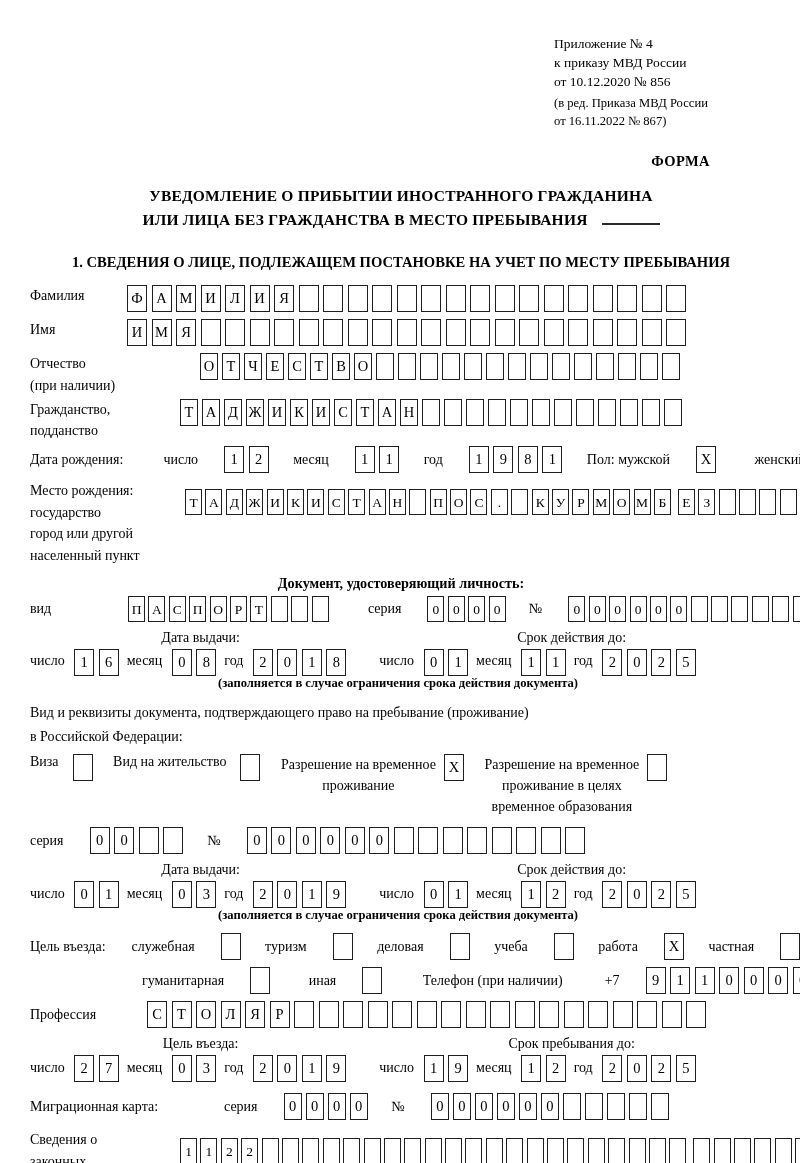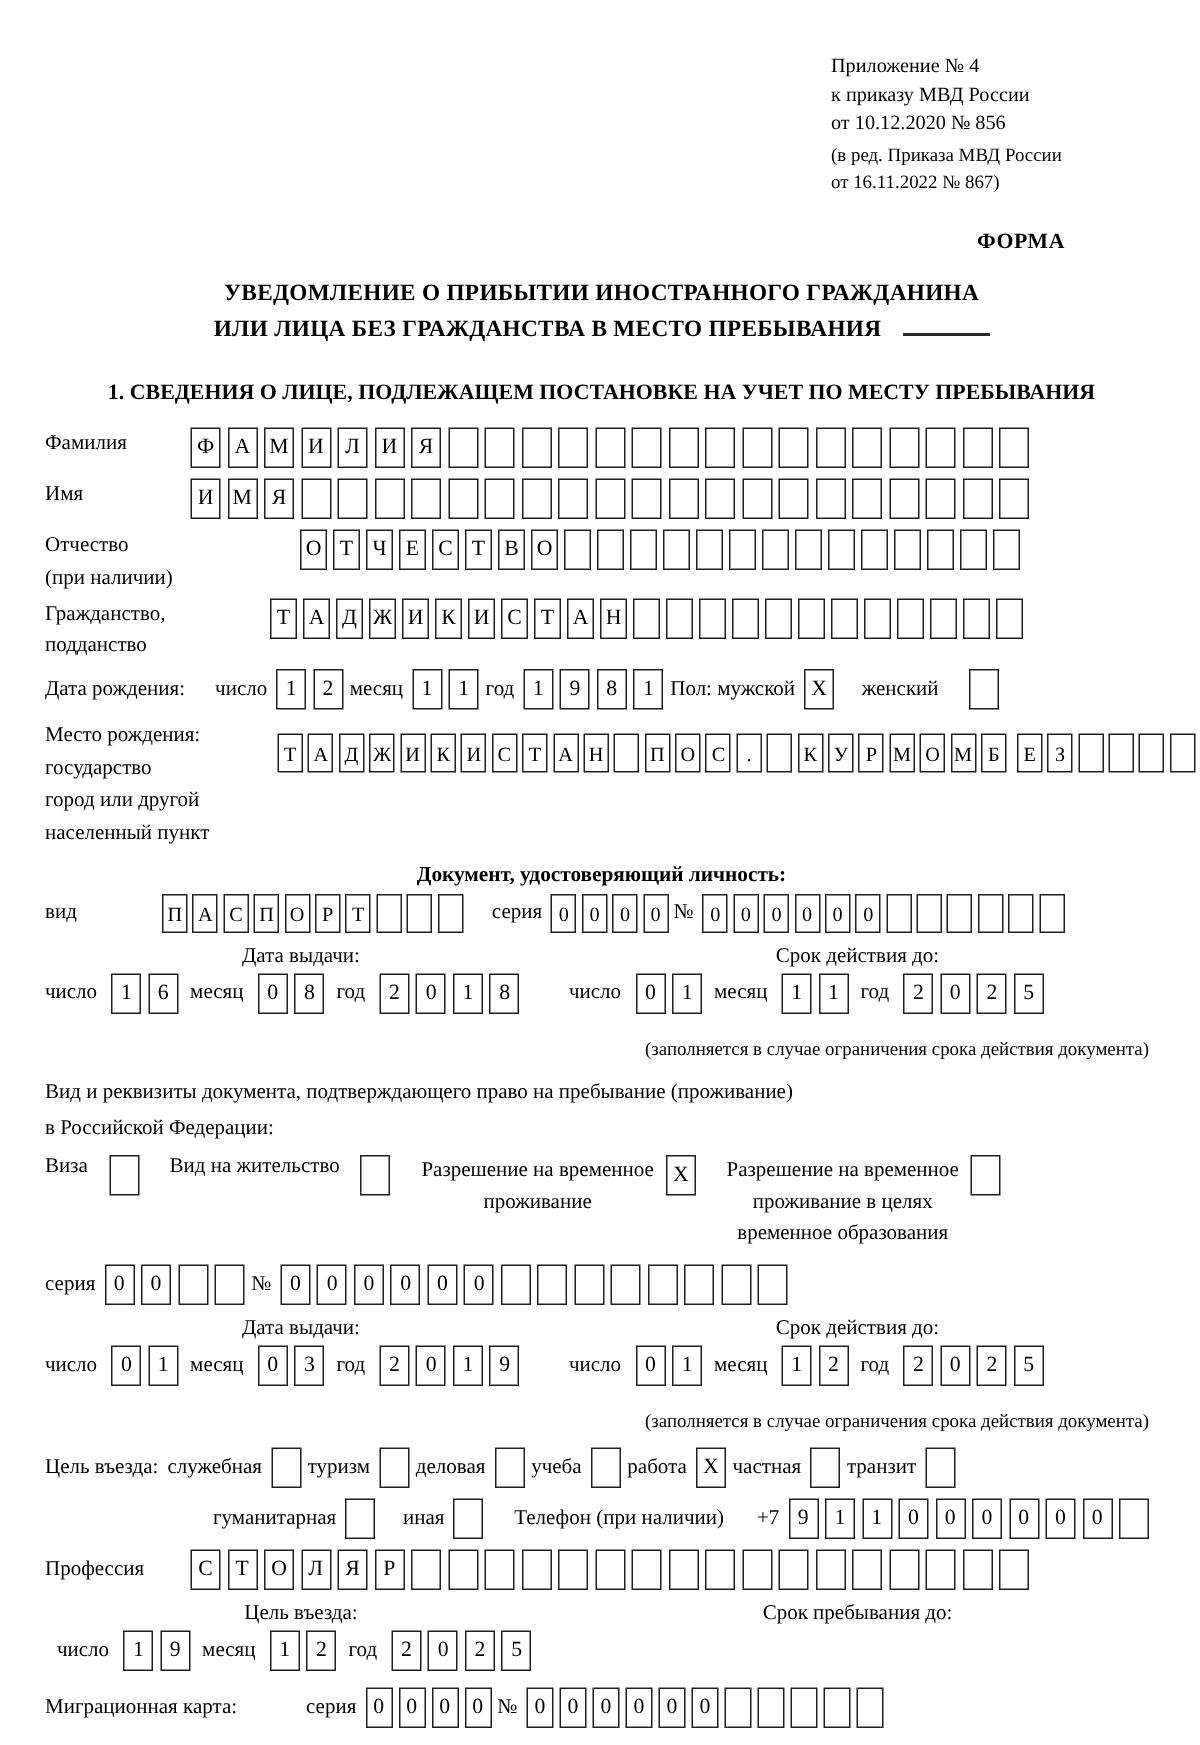--- a/index.html
+++ b/index.html
@@ -13,21 +13,21 @@
   
   .appendix { margin-left:524px; font-size:13.5px; line-height:1.42; }
   .appendix .rev { margin-top:4px; font-size:12.6px; }
   .forma { margin-top:22px; margin-right:62px; text-align:right; font-weight:bold; font-size:14.5px; letter-spacing:.4px; }
   .title { margin-top:14px; text-align:center; font-weight:bold; font-size:15.5px; line-height:1.55; letter-spacing:.2px; }
   .blankline { display:inline-block; width:58px; border-bottom:2px solid #2a2a2a; height:14px; margin-left:14px; }
   .sec { margin-top:22px; text-align:center; font-weight:bold; font-size:14.6px; white-space:nowrap; }
 
   
   .row { display:flex; align-items:flex-start; margin-top:7px; white-space:nowrap; }
-  .ai  { align-items:center; }
+  .ai  { align-items:center;gap:20px; }
   .lbl { display:inline-block; margin-right:6px; }
   .lblcol { flex:0 0 auto; line-height:1.55; }
   .w97  { width:97px; flex:0 0 97px; }
   .w170 { width:170px; flex:0 0 170px; }
   .w150 { width:150px; flex:0 0 150px; }
   .w155 { width:155px; flex:0 0 155px;font-family:Liberation Serif, serif; }
   .w72  { width:72px; flex:0 0 72px; }
   .ml14 { margin-left:14px; }
   .ml18 { margin-left:16px; }
   .mt8  { margin-top:9px; }
@@ -47,21 +47,21 @@
   .dochead { margin-top:8px; text-align:center; font-weight:bold; font-size:14.2px; }
 
   
   .datepair { margin-top:8px; }
   .dp-head { display:flex; }
   .dp-head .h-l { flex:0 0 46%; text-align:center; }
   .dp-head .h-r { flex:1; text-align:center; }
   .dp-row { display:flex; align-items:center; margin-top:3px; }
   .dp-row .g-l { flex:0 0 46%; }
   .dp-row .g-r { flex:1; padding-left:8px; }
-  .dp-note { text-align:right; font-size:12.6px; margin-top:16px; padding-right:6px; }
+  .dp-note { text-align:center; font-size:12.6px; margin-top:0; padding-right:6px;font-weight:bold; }
 
   .intro { margin-top:10px; line-height:1.7; }
 
   
   .opts { align-items:flex-start; margin-top:6px; }
   .optlines { display:inline-block; text-align:center; line-height:1.5; vertical-align:top; }
   .opts .cb { margin-left:8px; }
 
   .purpose2 { padding-left:112px; }
 </style>
@@ -268,20 +268,28 @@
     <div class="lblcol w97">Профессия</div>
     <div class="boxes"><span class="cb">С</span><span class="cb">Т</span><span class="cb">О</span><span class="cb">Л</span><span class="cb">Я</span><span class="cb">Р</span><span class="cb"></span><span class="cb"></span><span class="cb"></span><span class="cb"></span><span class="cb"></span><span class="cb"></span><span class="cb"></span><span class="cb"></span><span class="cb"></span><span class="cb"></span><span class="cb"></span><span class="cb"></span><span class="cb"></span><span class="cb"></span><span class="cb"></span><span class="cb"></span><span class="cb"></span></div>
   </div>
 
   <div class="datepair">
     <div class="dp-head">
       <div class="h-l">Цель въезда:</div>
       <div class="h-r">Срок пребывания до:</div>
     </div>
     <div class="dp-row">
+      <div class="g-l">
+        <span class="lbl">число</span>
+        <span class="boxes"><span class="cb">2</span><span class="cb">7</span></span>
+        <span class="lbl">месяц</span>
+        <span class="boxes"><span class="cb">0</span><span class="cb">3</span></span>
+        <span class="lbl">год</span>
+        <span class="boxes"><span class="cb">2</span><span class="cb">0</span><span class="cb">1</span><span class="cb">9</span></span>
+      </div>
       <div class="g-r">
         <span class="lbl">число</span>
         <span class="boxes"><span class="cb">1</span><span class="cb">9</span></span>
         <span class="lbl">месяц</span>
         <span class="boxes"><span class="cb">1</span><span class="cb">2</span></span>
         <span class="lbl">год</span>
         <span class="boxes"><span class="cb">2</span><span class="cb">0</span><span class="cb">2</span><span class="cb">5</span></span>
       </div>
     </div>
   </div>

